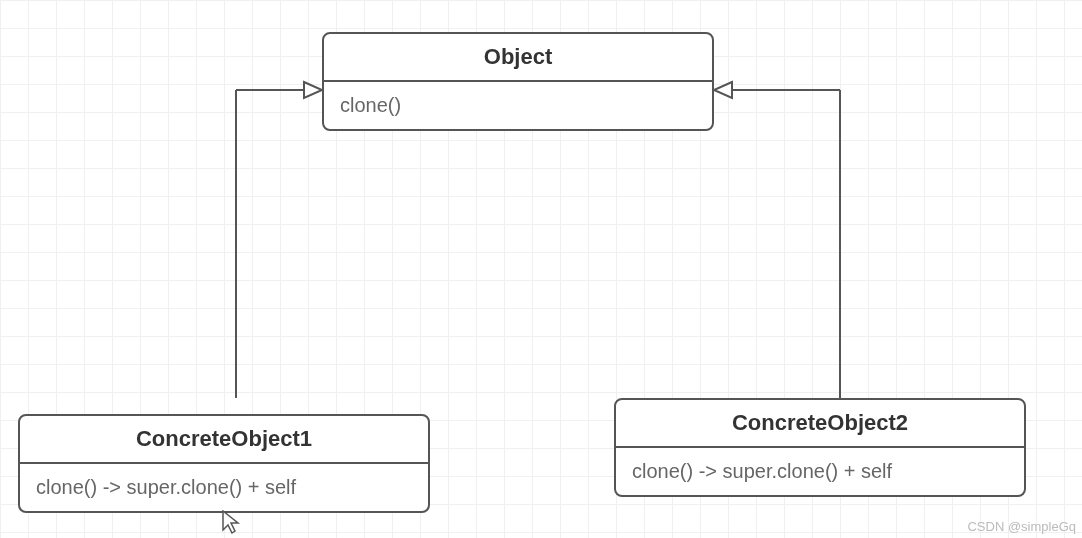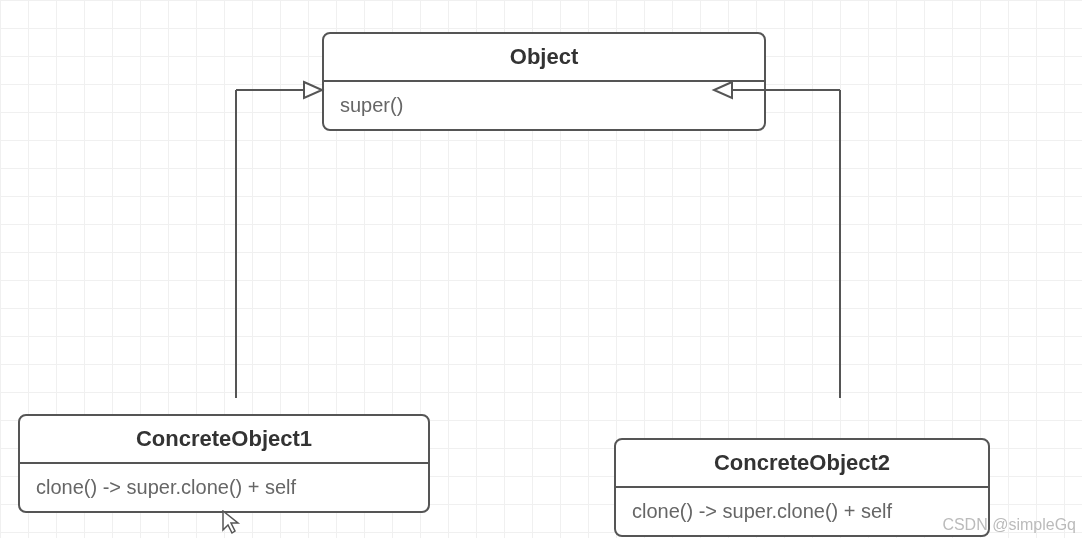--- a/index.html
+++ b/index.html
@@ -38,45 +38,45 @@
       color: #666;
       font-size: 20px;
       padding: 12px 16px;
       white-space: nowrap;
     }
     .watermark {
       position: absolute;
       bottom: 4px;
       right: 6px;
       color: #bbb;
-      font-size: 16px;
+      font-size: 13px;
     }
     .connector {
       position: absolute;
       pointer-events: none;
     }
     .cursor {
       position: absolute;
       pointer-events: none;
     }
   </style>
 </head>
 <body>
 
-<div class="uml-box" style="left:322px; top:32px; width:444px;">
+<div class="uml-box" style="left:322px; top:32px; width:392px;">
   <div class="uml-title">Object</div>
-  <div class="uml-body">super()</div>
+  <div class="uml-body">clone()</div>
 </div>
 
 <div class="uml-box" style="left:18px; top:398px; width:412px;margin-top:16px;">
   <div class="uml-title">ConcreteObject1</div>
   <div class="uml-body">clone() -&gt; super.clone() + self</div>
 </div>
 
-<div class="uml-box" style="left:614px; top:398px; width:376px;margin-top:40px;">
+<div class="uml-box" style="left:614px; top:398px; width:412px;">
   <div class="uml-title">ConcreteObject2</div>
   <div class="uml-body">clone() -&gt; super.clone() + self</div>
 </div>
 
 <svg class="connector" style="left:220px; top:78px; width:120px; height:330px;">
   <line x1="16" y1="320" x2="16" y2="12" stroke="#555" stroke-width="2"></line>
   <line x1="16" y1="12" x2="84" y2="12" stroke="#555" stroke-width="2"></line>
   <polygon points="84,4 102,12 84,20" fill="#fff" stroke="#555" stroke-width="2"></polygon>
 </svg>
 

